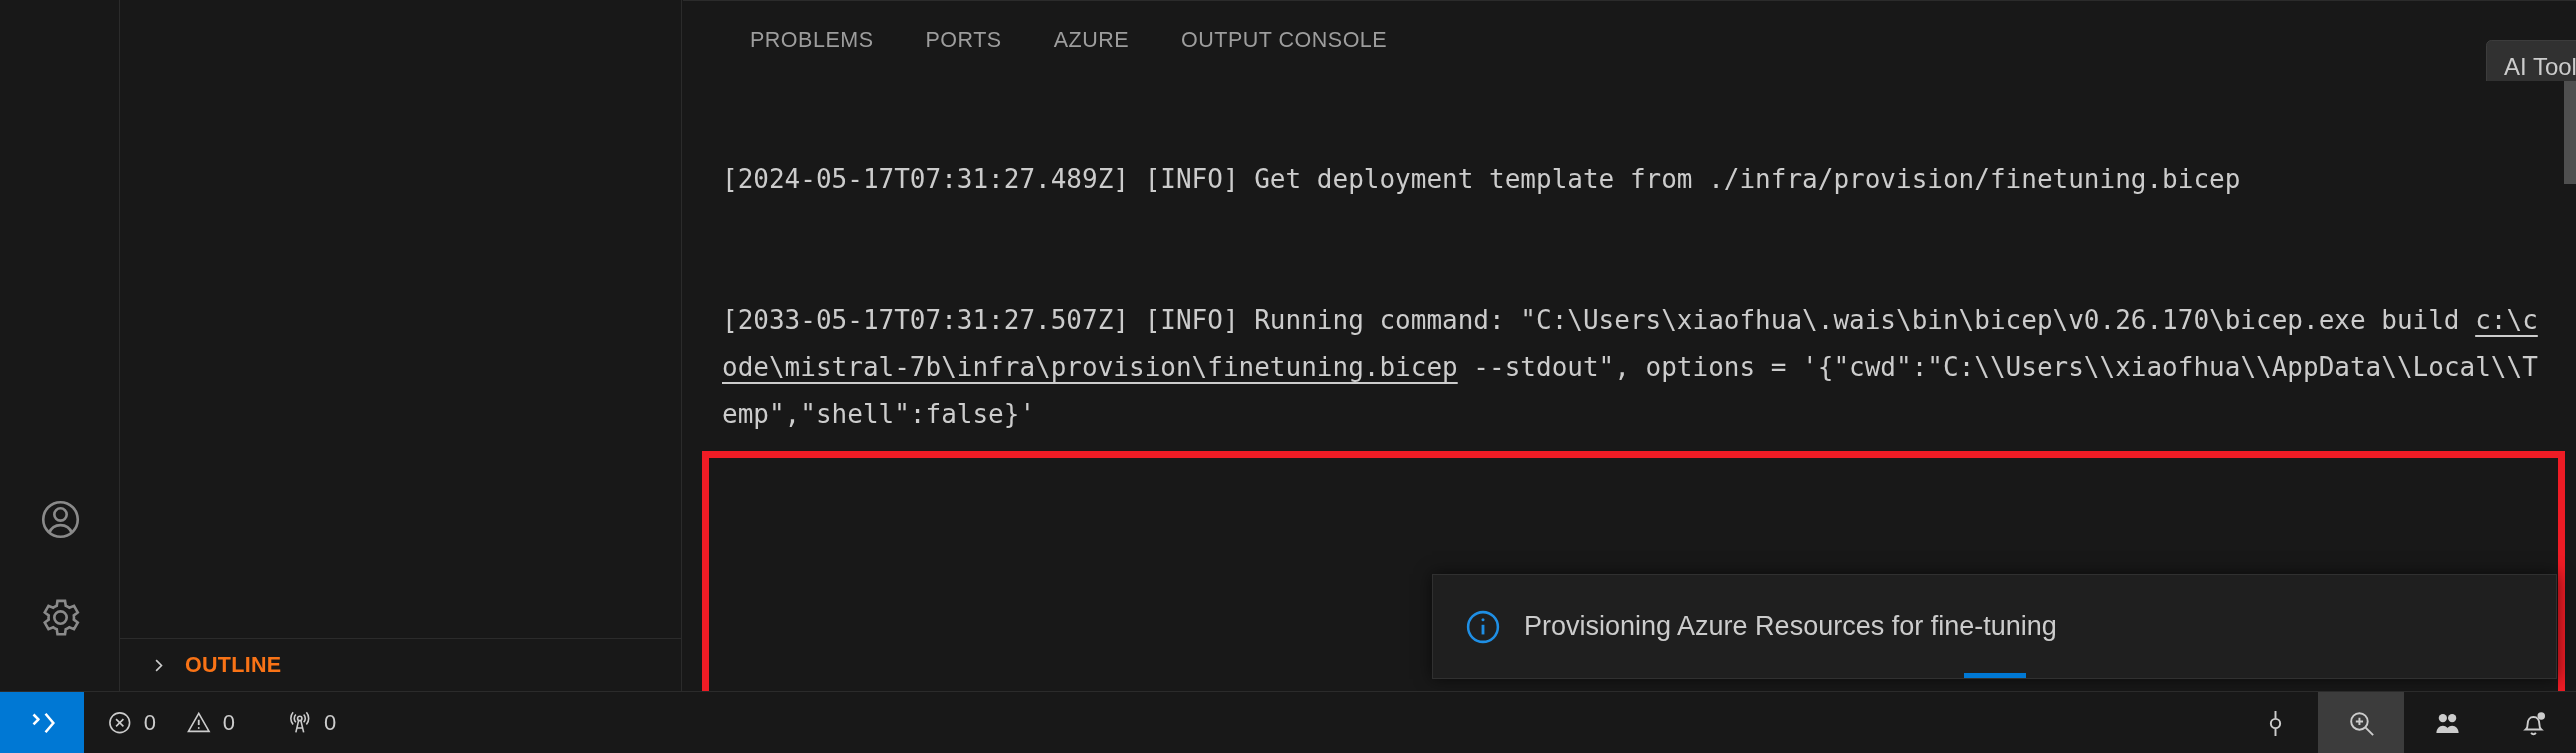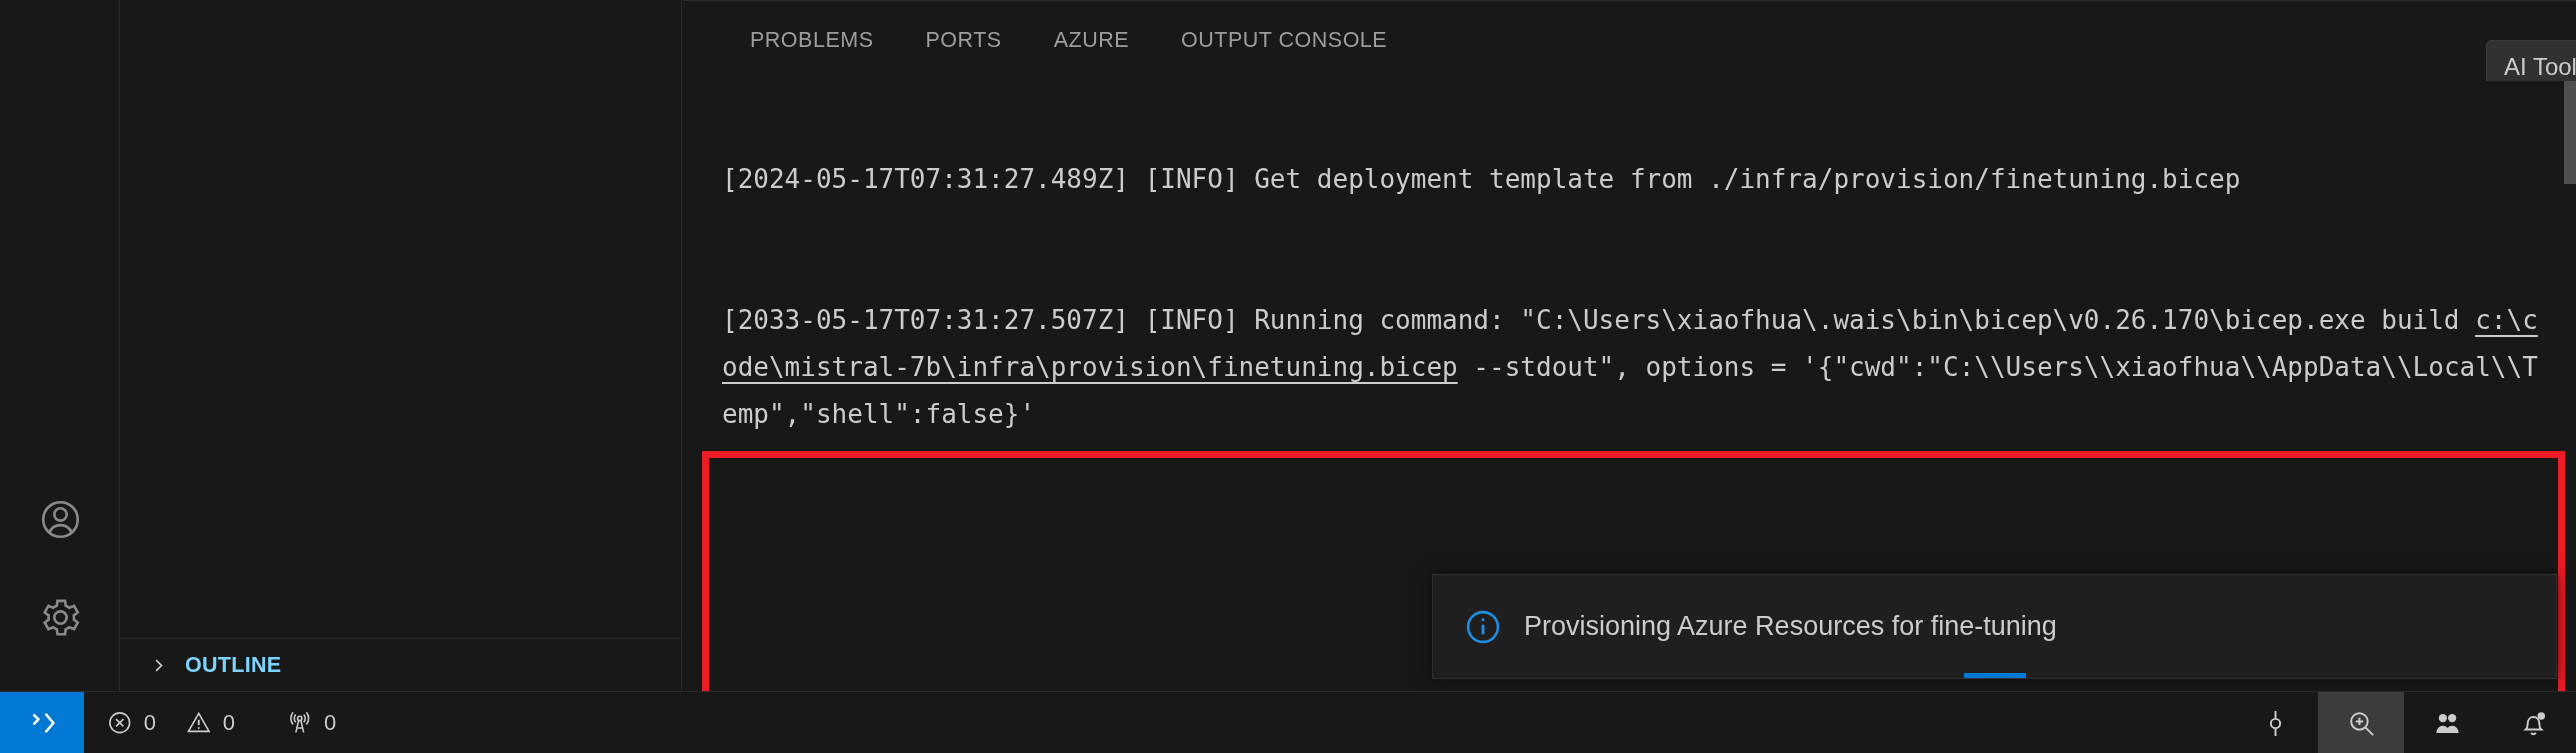--- a/index.html
+++ b/index.html
@@ -38,21 +38,21 @@
     border-right: 0.9px solid #2b2b2b;
   }
   .side-sections {
     position: absolute; left: 0; bottom: 0; width: 562px;
   }
   .side-section {
     height: 53px;
     display: flex; align-items: center; gap: 15.5px;
     padding-left: 27.5px;
     border-top: 0.9px solid #2b2b2b;
-    color: #7dd3fc;
+    color: #f97316;
   }
   .side-section .chev { width: 22px; height: 22px; display:flex; align-items:center; justify-content:center; }
   .side-section .chev svg { width: 19px; height: 19px; }
   .side-label {
     font-size: 21.5px; font-weight: bold; letter-spacing: 0.3px;
     font-family: "Liberation Sans", sans-serif;
   }
 
   
   .panel {

